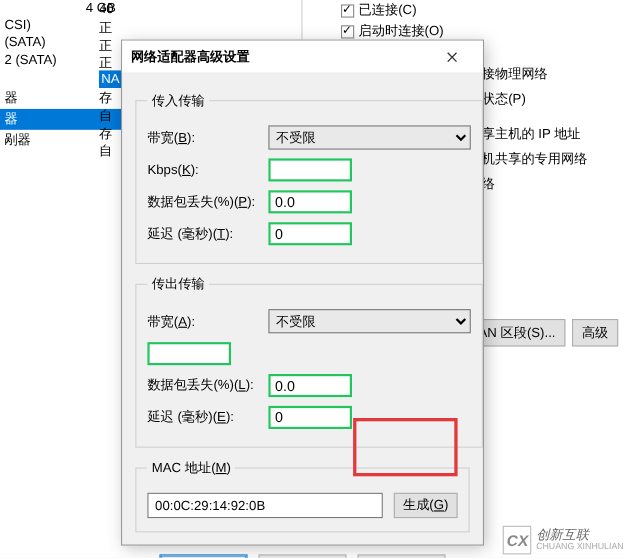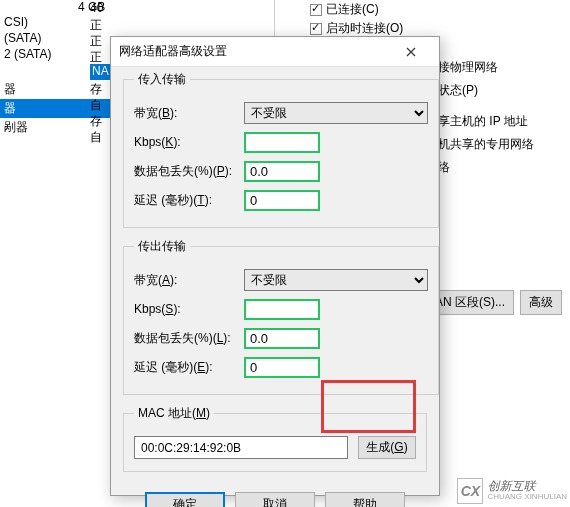--- a/index.html
+++ b/index.html
@@ -48,29 +48,29 @@
       box-shadow: 3px 3px 14px rgba(0,0,0,.25);
     }
     .titlebar {
       height: 30px;
       background: #fff;
       border-bottom: 1px solid #e6e6e6;
       display: flex;
       align-items: center;
       padding: 0 8px;
     }
-    .titlebar-title { flex: 1; font-size: 12px; }
+    .titlebar-title { flex: 1; font-size: 12px; font-weight: bold; }
     .titlebar-close {
       width: 40px; height: 28px;
       display: flex; align-items: center; justify-content: center;
       color: #333;
       cursor: default;
     }
     .dialog-body {
-      padding: 4px 12px 0 12px;
+      padding: 16px 12px 0 12px;
     }
     fieldset.group {
       border: 1px solid #d0d0d0;
       margin-bottom: 10px;
       padding: 8px 10px 10px 10px;
     }
     fieldset.group legend {
       padding: 0 4px;
       font-size: 12px;
     }
@@ -241,21 +241,20 @@
       </div>
     </fieldset>
 
     <fieldset class="group">
       <legend>传出传输</legend>
       <div class="row">
         <div class="label"><span>带宽(</span><span class="u">A</span><span>):</span></div>
         <div class="control"><select><option>不受限</option></select></div>
       </div>
       <div class="row">
-        <div class="label"><span>Kbps(</span><span class="u">S</span><span>):</span></div>
         <div class="control"><input type="text" value="" style=""></div>
       </div>
       <div class="row">
         <div class="label"><span>数据包丢失(%)(</span><span class="u">L</span><span>):</span></div>
         <div class="control"><input type="text" value="0.0" style=""></div>
       </div>
       <div class="row">
         <div class="label"><span>延迟 (毫秒)(</span><span class="u">E</span><span>):</span></div>
         <div class="control"><input type="text" value="0" style=""></div>
       </div>

